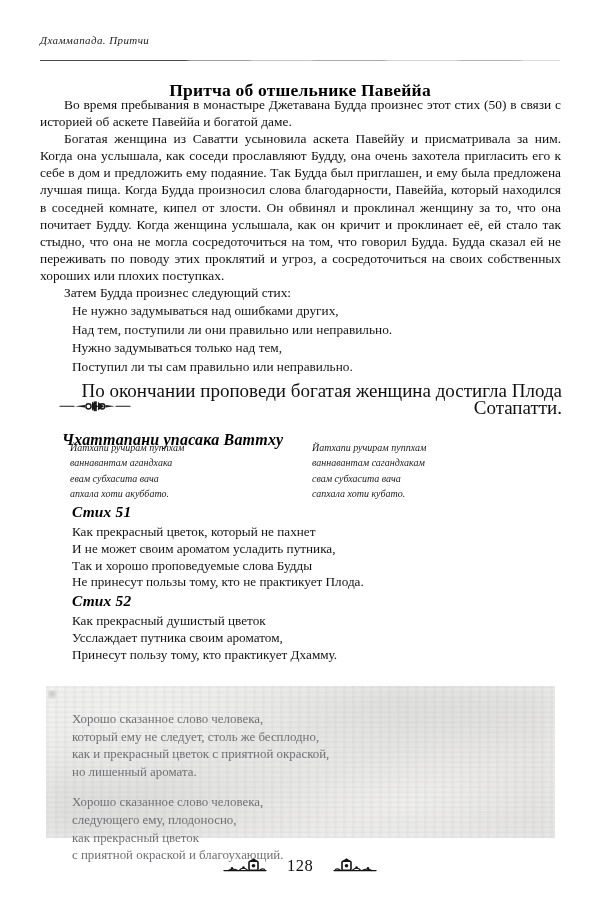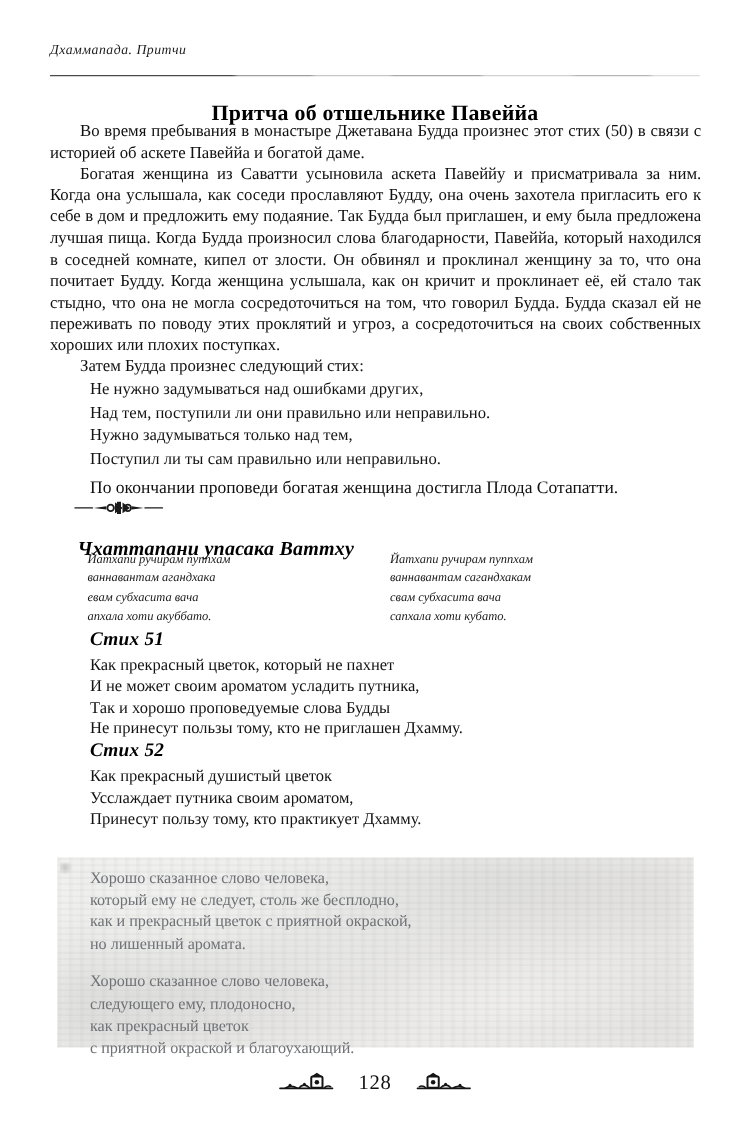--- a/index.html
+++ b/index.html
@@ -95,23 +95,24 @@
     line-height: 18.6px;
     color: #141414;
   }
   .verse-block div { white-space: nowrap; }
 
   .closing-line {
     position: absolute;
     left: 72px;
     width: 490px;
     top: 382px;
-    font-size: 14px;
+    font-size: 19px;
     line-height: 17px;
     color: #101010;
+    text-align: right;
   }
 
   
   .ornament {
     position: absolute;
     left: 58px;
     top: 398px;
     width: 74px;
     height: 16px;
   }
@@ -190,21 +191,21 @@
     content: "";
     position: absolute;
     left: 2px; top: 4px;
     width: 10px; height: 10px;
     background: radial-gradient(circle at 40% 40%, rgba(120,120,120,.35), rgba(120,120,120,0) 70%);
     pointer-events: none;
   }
   .quote-inner {
     position: relative;
     z-index: 2;
-    padding: 8px 0 0 26px;
+    padding: 25px 0 0 26px;
     font-size: 12.9px;
     line-height: 17.6px;
     color: #6f7176;
   }
   .quote-inner div { white-space: nowrap; }
   .quote-gap { height: 13px; }
 
   
   .folio {
     position: absolute;
@@ -279,21 +280,21 @@
       <div>сапхала хоти кубато.</div>
     </div>
   </div>
 
   <div class="stanza" id="stanza-51">
     <div class="stanza-title">Стих 51</div>
     <div class="stanza-lines">
       <div>Как прекрасный цветок, который не пахнет</div>
       <div>И не может своим ароматом усладить путника,</div>
       <div>Так и хорошо проповедуемые слова Будды</div>
-      <div>Не принесут пользы тому, кто не приглашен Дхамму.</div>
+      <div>Не принесут пользы тому, кто не практикует Плода.</div>
     </div>
   </div>
 
   <div class="stanza" id="stanza-52">
     <div class="stanza-title">Стих 52</div>
     <div class="stanza-lines">
       <div>Как прекрасный душистый цветок</div>
       <div>Усслаждает путника своим ароматом,</div>
       <div>Принесут пользу тому, кто практикует Дхамму.</div>
     </div>

